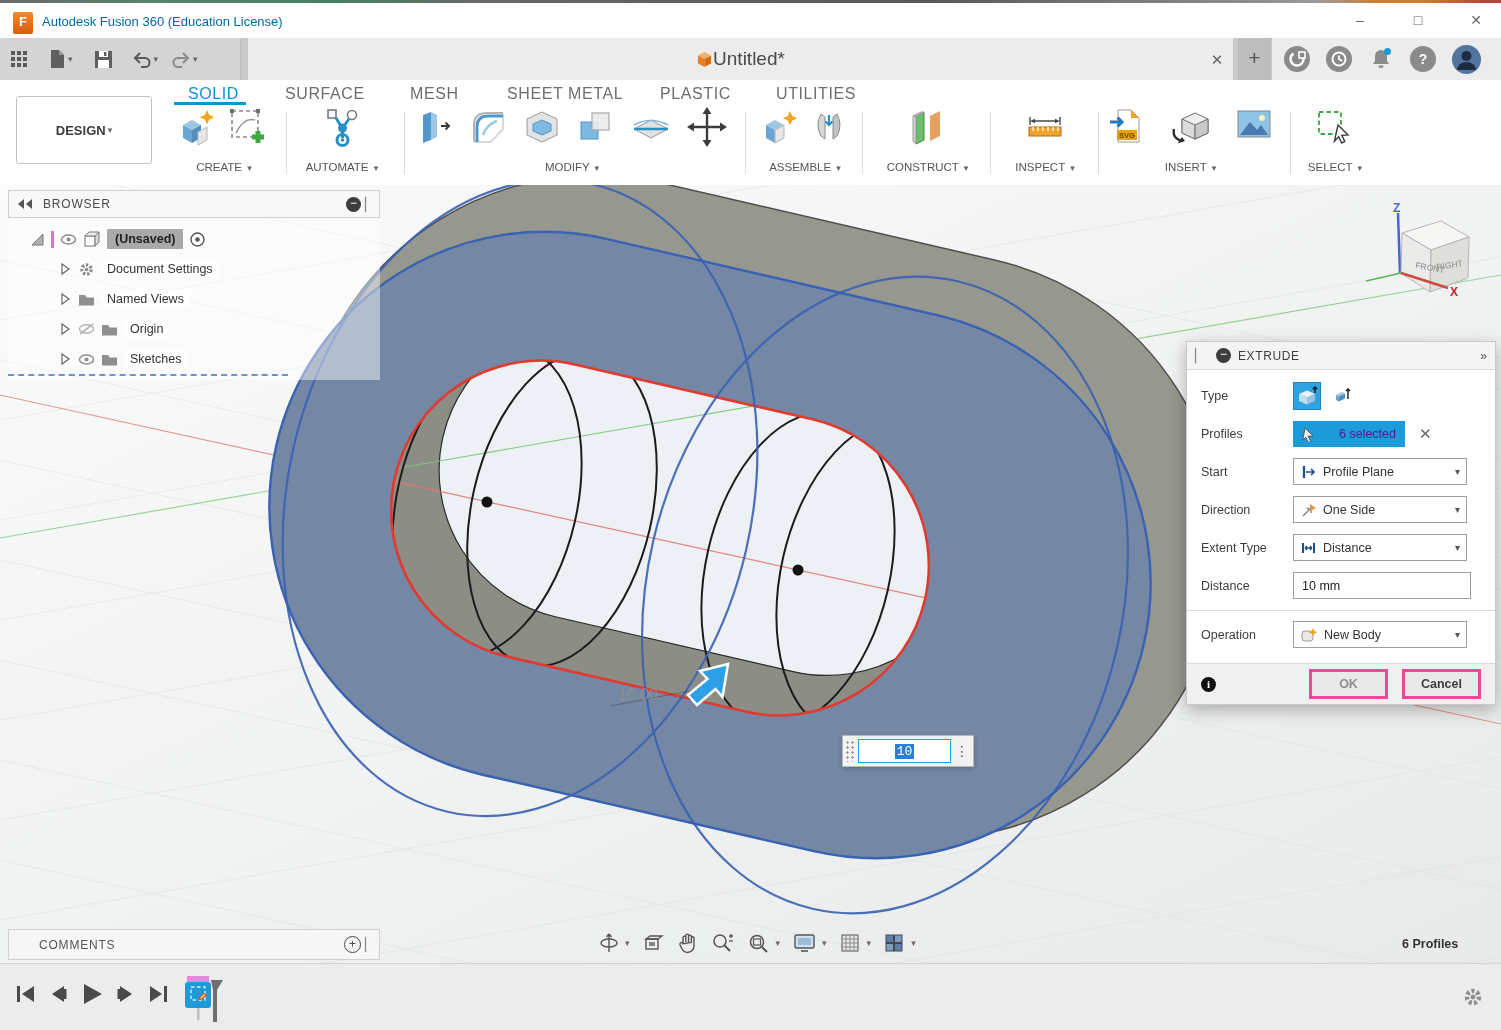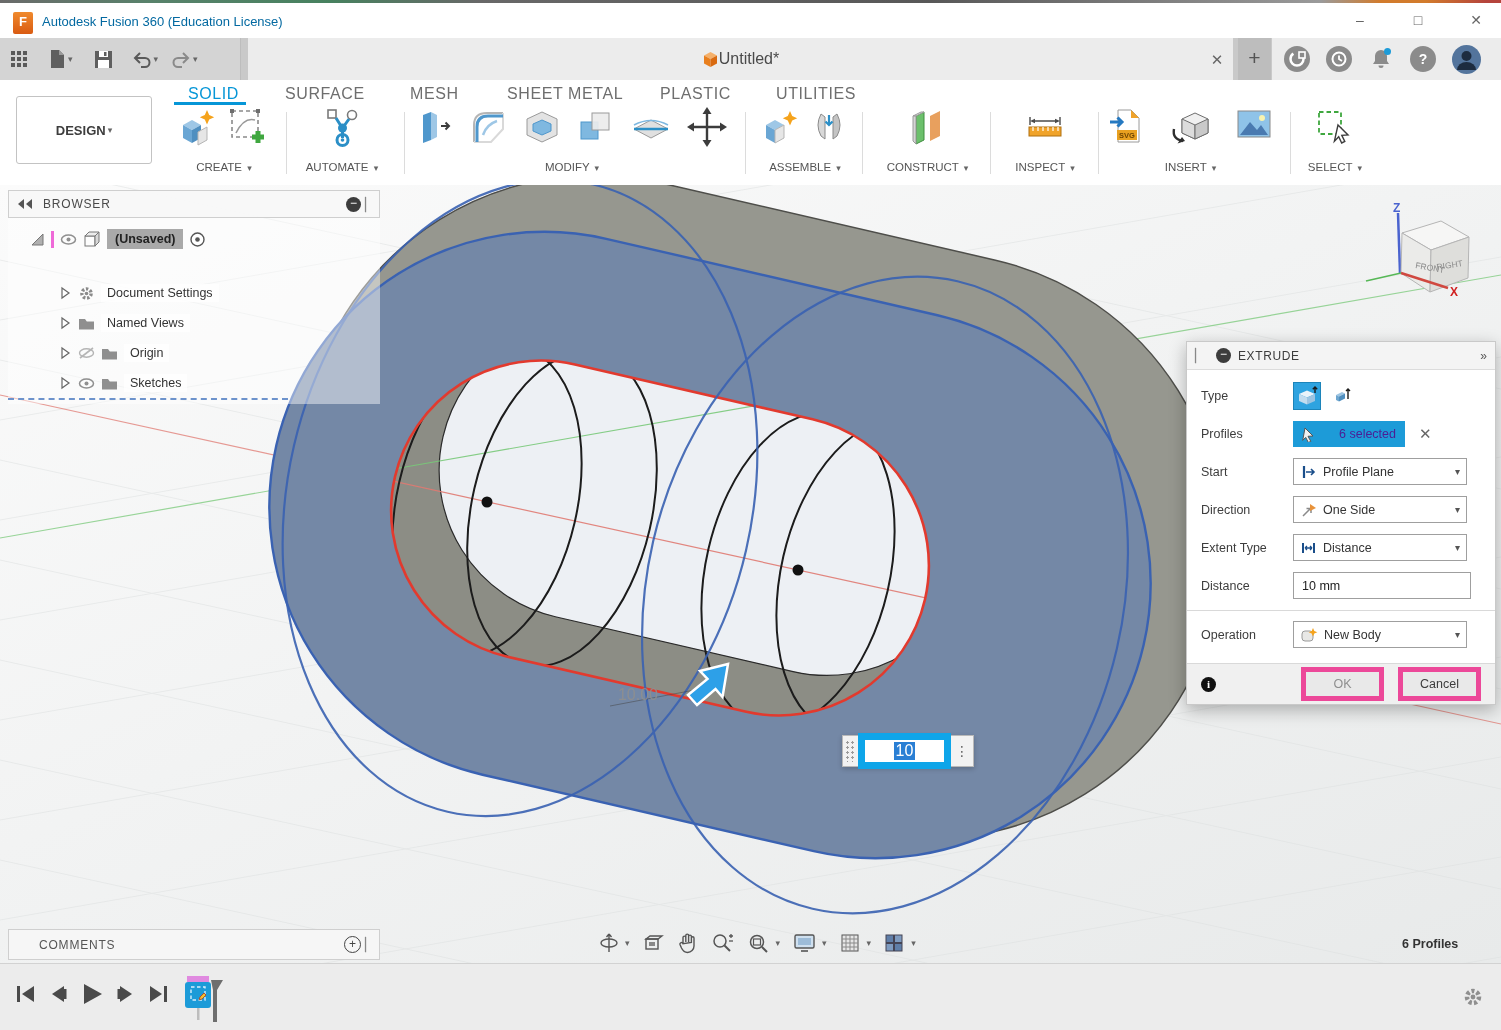--- a/index.html
+++ b/index.html
@@ -15,21 +15,21 @@
   #titlebar{left:0;top:3px;width:1501px;height:35px;background:#ffffff;border-bottom:1px solid #e7e7e7;}
   #app-logo{left:13px;top:9px;width:20px;height:22px;background:linear-gradient(#f08a2d,#d95b12);
     border-radius:2px;color:#fff;font-weight:bold;font-size:13px;text-align:center;line-height:20px;}
   #title-text{left:42px;top:11px;font-size:13px;color:#0369a1;}
   .winbtn{width:30px;height:26px;text-align:center;line-height:26px;font-size:14px;color:#666;}
 
   
   #qat-row{left:0;top:38px;width:1501px;height:42px;background:#c9c9c9;}
   #qat-left{left:0;top:0;width:241px;height:42px;background:#d4d4d4;border-right:1px solid #bdbdbd;display:flex;align-items:center;gap:7px;padding-left:10px;box-sizing:border-box;}
   .caret{font-size:9px;color:#666;margin-left:2px;}
-  #doc-tab{left:248px;top:0;width:985px;height:42px;background:#ececec;display:flex;align-items:center;justify-content:center;font-size:16px;color:#4a4a4a;}
+  #doc-tab{left:248px;top:0;width:985px;height:42px;background:#ececec;display:flex;align-items:center;justify-content:center;font-size:19px;color:#4a4a4a;}
   #tab-close{left:1206px;top:11px;width:22px;height:22px;text-align:center;line-height:21px;color:#666;font-size:15px;}
   #tab-new{left:1238px;top:0px;width:33px;height:42px;background:#bdbdbd;color:#555;font-size:21px;text-align:center;line-height:40px;}
   #qat-right{left:1272px;top:0;width:229px;height:42px;background:#ececec;display:flex;align-items:center;gap:16px;padding-left:12px;box-sizing:border-box;}
   .topcircle{width:26px;height:26px;border-radius:50%;background:#8b8b8b;position:relative;flex:0 0 auto;}
 
   
   #ribbon{left:0;top:80px;width:1501px;height:105px;background:#fff;border-bottom:1px solid #c6c6c6;}
   #design-btn{left:16px;top:16px;width:134px;height:66px;border:1px solid #c3c3c3;border-radius:3px;
     display:flex;align-items:center;justify-content:center;font-size:13px;font-weight:bold;color:#3d3d3d;background:#fff;}
   .rtab{position:absolute;top:5px;font-size:16px;letter-spacing:.6px;color:#6e6e6e;}
@@ -69,26 +69,26 @@
   .dd .ddlbl{flex:1;font-size:12.5px;color:#333;}
   .dd .ddcaret{font-size:10px;color:#555;}
   .dinput{border:1px solid #9f9f9f;height:25px;width:160px;padding:0 8px;font-size:12.5px;color:#222;display:flex;align-items:center;}
   .typebtn{width:26px;height:26px;border:1px solid transparent;display:flex;align-items:center;justify-content:center;}
   .typebtn.sel{background:#2ea3e0;border-color:#1c84ba;}
   #profiles-btn{background:#1d9bd8;height:26px;width:112px;display:flex;align-items:center;justify-content:center;gap:24px;color:#4c1d95;font-size:12.5px;}
   #profiles-clear{margin-left:14px;color:#666;font-size:15px;font-weight:bold;}
   #extrude-divider{height:1px;background:#d9d9d9;margin:2px -14px 10px -14px;}
   #extrude-footer{height:40px;background:#f0f0f0;border-top:1px solid #d9d9d9;display:flex;align-items:center;padding:0 14px;gap:14px;}
   #info-circle{width:15px;height:15px;border-radius:50%;background:#111;color:#fff;font-size:11px;font-weight:bold;text-align:center;line-height:15px;font-family:"Liberation Serif",serif;}
-  .dlgbtn{width:73px;height:24px;border:5px solid #ec4899;background:#e9e9e9;font-size:12.5px;display:flex;align-items:center;justify-content:center;}
+  .dlgbtn{width:73px;height:24px;border:3px solid #ec4899;background:#e9e9e9;font-size:12.5px;display:flex;align-items:center;justify-content:center;font-weight:bold;}
 
   
   #float-input{left:842px;top:550px;width:130px;height:30px;background:#f2f2f2;border:1px solid #b9b9b9;display:flex;align-items:center;box-shadow:0 2px 5px rgba(0,0,0,.2);}
   #float-handle{width:11px;height:22px;margin:0 2px;background-image:radial-gradient(#9a9a9a 1px,transparent 1.2px);background-size:5px 5px;}
-  #float-field{flex:1;height:22px;background:#fff;border:7px solid #0ea5e9;display:flex;align-items:center;justify-content:center;font-size:16px;}
+  #float-field{flex:1;height:22px;background:#fff;border:1px solid #0ea5e9;display:flex;align-items:center;justify-content:center;font-size:13px;font-family:Liberation Mono, monospace;}
   #float-sel{background:#2a7fd4;color:#fff;padding:0 2px;}
   #float-menu{width:22px;text-align:center;color:#666;font-size:14px;letter-spacing:0;}
 
   
   #comments{left:8px;top:744px;width:372px;height:31px;background:rgba(246,246,246,.97);border:1px solid #cfcfcf;display:flex;align-items:center;box-sizing:border-box;}
   #comments-title{font-size:12px;letter-spacing:.8px;color:#555;margin-left:30px;flex:1;}
   .plus-circle{width:15px;height:15px;border-radius:50%;border:1.5px solid #444;color:#444;text-align:center;line-height:14px;font-size:12px;margin-right:4px;}
 
   
   #viewbar{left:598px;top:747px;display:flex;align-items:center;gap:13px;}
@@ -483,21 +483,21 @@
               <rect x="2" y="5" width="10" height="10" fill="#fdfdfd" stroke="#777"></rect>
               <polygon points="2,5 6,1 16,1 12,5" fill="#ececec" stroke="#777"></polygon>
               <polygon points="12,5 16,1 16,11 12,15" fill="#d8d8d8" stroke="#777"></polygon>
             </svg>
           <span id="root-label">(Unsaved)</span>
           <svg width="17" height="17">
               <circle cx="8.5" cy="8.5" r="6.5" fill="#fff" stroke="#555" stroke-width="1.4"></circle>
               <circle cx="8.5" cy="8.5" r="2.3" fill="#555"></circle>
             </svg>
         </div>
-        <div class="brow" style="padding-left:50px;margin-top:24px;">
+        <div class="brow" style="padding-left:50px;">
           <svg width="14" height="14">
               <polygon points="4,2 11,7 4,12" fill="#fff" stroke="#666" stroke-width="1.2"></polygon>
             </svg>
           <svg width="17" height="17">
               <circle cx="8.5" cy="8.5" r="4.6" fill="none" stroke="#8a8a8a" stroke-width="3.4" stroke-dasharray="2.4 1.7"></circle>
               <circle cx="8.5" cy="8.5" r="1.8" fill="#8a8a8a"></circle>
             </svg>
           <span class="lbl">Document Settings</span>
         </div>
         <div class="brow" style="padding-left:50px;">

